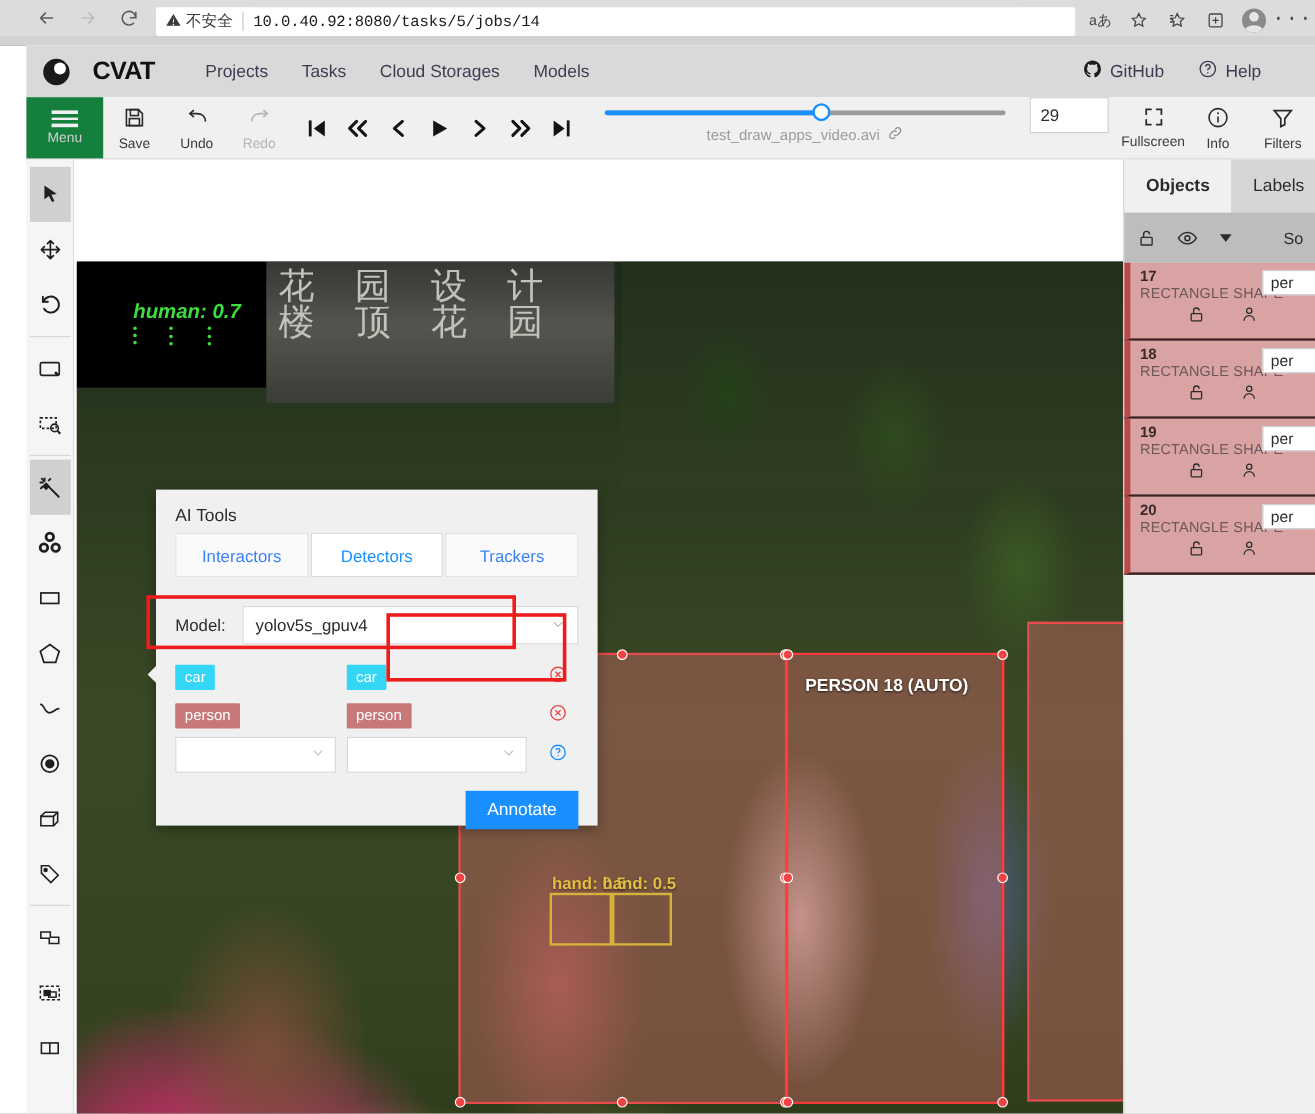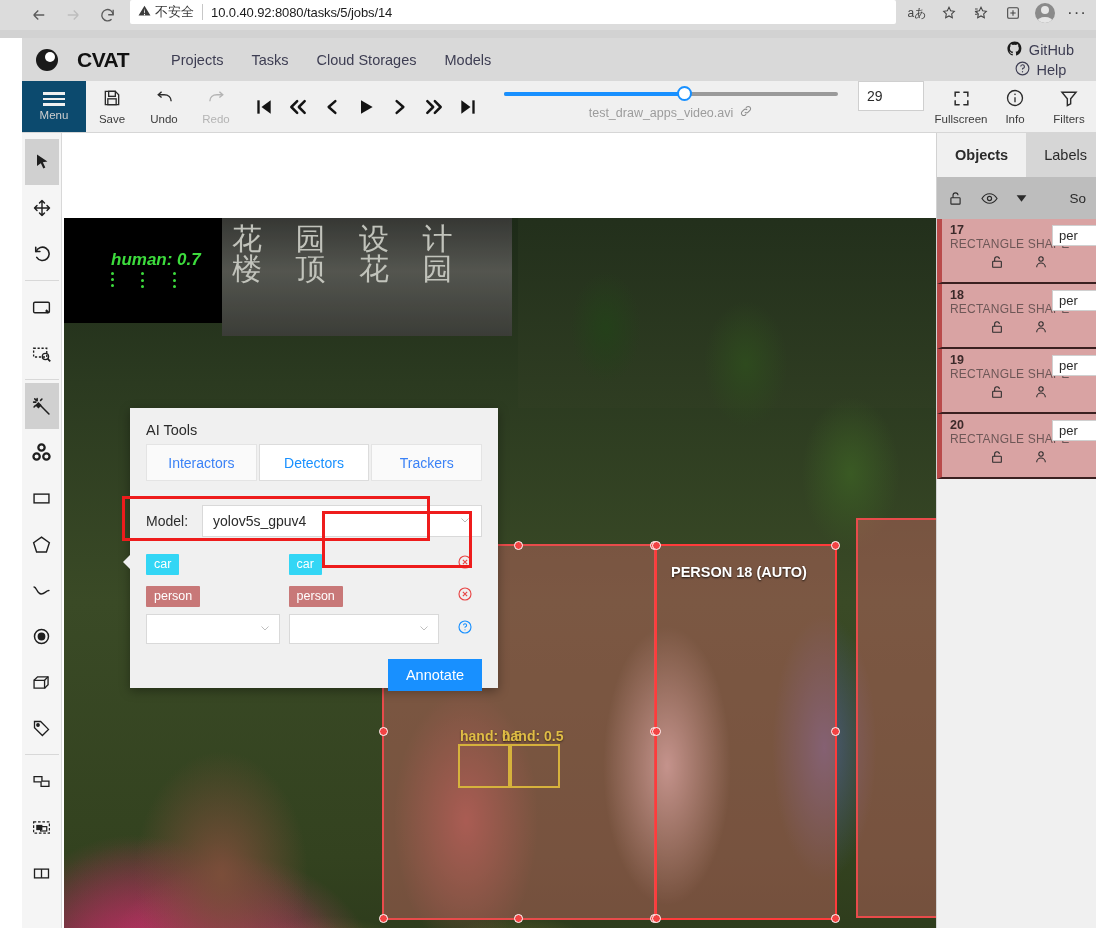--- a/index.html
+++ b/index.html
@@ -6,21 +6,21 @@
   html, body {
     width: 1096px; height: 928px;
     font-family: "Liberation Sans", sans-serif;
     background: #ffffff; overflow: hidden;
   }
   #app { position: relative; width: 1096px; height: 928px; }
 
   
   .browser-bar {
     position: absolute; top: 0; left: 0; width: 1096px; height: 30px;
-    background: #dcdcdc; display: flex; align-items: flex-start;
+    background: #dcdcdc; display: flex; align-items: flex-end; font-family: Liberation Mono, monospace;
   }
   .nav-btn {
     width: 34px; height: 30px; display: flex; align-items: center;
     justify-content: center; color: #5b5b5b;
   }
   .nav-btn svg { display: block; }
   .nav-btn.disabled { color: #bdbdbd; }
   .url-field {
     flex: 1; height: 24px; margin: 0 6px; background: #ffffff;
     border-radius: 2px; display: flex; align-items: center;
@@ -73,31 +73,31 @@
     content: ''; position: absolute; top: 3px; right: 3px;
     width: 10px; height: 10px; border-radius: 50%; background: #ffffff;
   }
   .logo-text {
     font-size: 21px; font-weight: bold; color: #111; letter-spacing: -0.5px;
     font-family: "Liberation Sans", sans-serif;
   }
   .nav-link {
     font-size: 14.5px; color: #3d3d52; padding: 0 14px; cursor: pointer;
   }
-  .header-right { margin-left: auto; display: flex; align-items: center; padding-right: 8px; flex-direction: column; }
+  .header-right { margin-left: auto; display: flex; align-items: center; padding-right: 31px; }
   .header-right .nav-link { display: flex; align-items: center; gap: 6px; }
 
   
   .anno-toolbar {
     position: absolute; top: 81px; left: 22px; width: 1074px; height: 52px;
     background: #f0f0f0; display: flex; align-items: stretch;
     border-bottom: 1px solid #d6d6d6;
   }
   .menu-block {
-    width: 64px; background: #0c4a6e; color: #e8e8e8;
+    width: 64px; background: #15803d; color: #e8e8e8;
     display: flex; flex-direction: column; align-items: center;
     justify-content: center; gap: 3px; cursor: pointer;
   }
   .hamburger { display: flex; flex-direction: column; gap: 3px; }
   .hamburger span { width: 22px; height: 2.5px; background: #f0f0f0; display: block; }
   .tb-label { font-size: 11.5px; color: #cfcfcf; }
   .tb-item {
     width: 52px; display: flex; flex-direction: column; align-items: center;
     justify-content: center; gap: 1px; cursor: pointer; color: #2b2b2b;
   }

